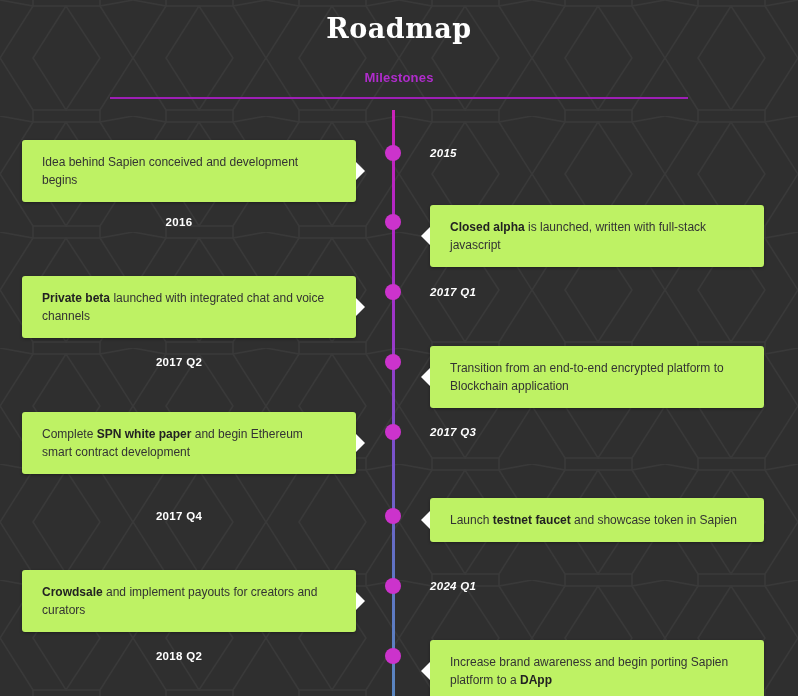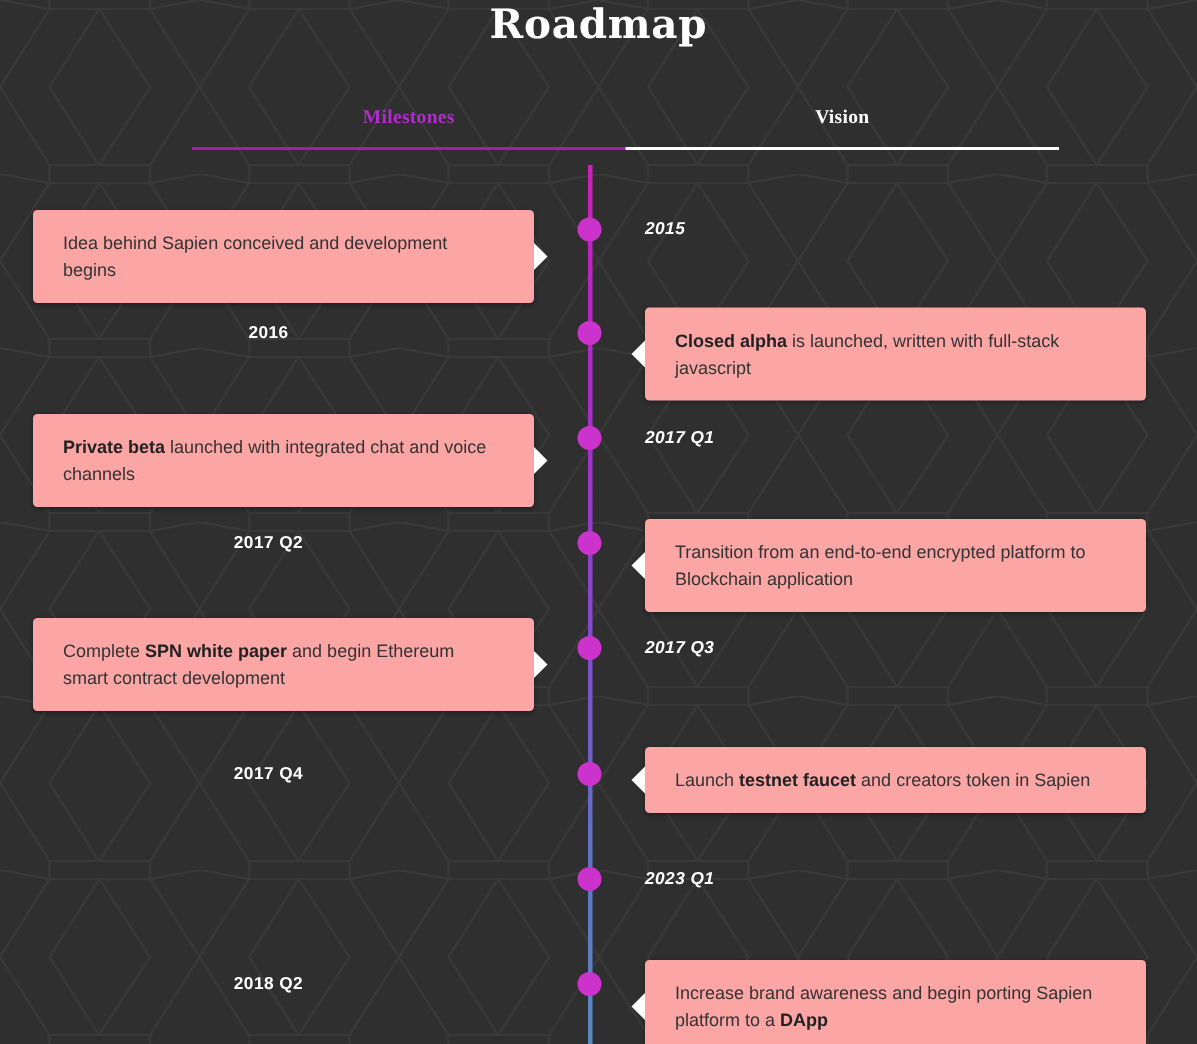--- a/index.html
+++ b/index.html
@@ -30,32 +30,31 @@
     left: 0;
     width: 798px;
     text-align: center;
     z-index: 3;
     font-family: "DejaVu Serif", "Liberation Serif", serif;
     font-weight: bold;
     font-size: 27px;
     color: #ffffff;
     letter-spacing: 0.5px;
     line-height: 34px;
-    padding-top: 0px;
+    padding-top: 12px;
   }
 
   
   #tabs {
     position: absolute;
     top: 70px;
-    left: 128px;
+    left: 110px;
     width: 578px;
     display: flex;
     z-index: 3;
-    font-family: Liberation Serif, serif;
   }
   .tab {
     flex: 1 1 0;
     text-align: center;
     font-size: 13px;
     font-weight: bold;
     padding-bottom: 12px;
     cursor: pointer;
     user-select: none;
     letter-spacing: 0.2px;
@@ -113,21 +112,21 @@
     letter-spacing: 0.3px;
     white-space: nowrap;
     line-height: 14px;
     top: -7px;
   }
   .tl-date.right-side { left: 430px; text-align: left; font-style: italic; }
   .tl-date.left-side  { left: 0px; width: 358px; text-align: center; padding-right: 0px; }
 
   .tl-card {
     position: absolute;
-    background: #fca5a5;
+    background: #bef264;
     color: #333333;
     font-size: 12px;
     line-height: 18px;
     border-radius: 3px;
     padding: 13px 20px;
     box-sizing: border-box;
     box-shadow: 0 1px 3px rgba(0,0,0,0.35);
   }
   .tl-card b { font-weight: bold; color: #222222; }
 
@@ -181,21 +180,20 @@
     </pattern>
   </defs>
   <rect width="798" height="696" fill="#2f2f2f"></rect>
   <rect width="798" height="696" fill="url(#pent-tile)" opacity="0.85"></rect>
 </svg>
 
 <div id="page-title">Roadmap</div>
 
 <div id="tabs">
   <div class="tab active-purple">Milestones</div>
-  <div class="tab active-white">Vision</div>
 </div>
 
 <div id="timeline">
   <div id="timeline-axis"></div>
   <div id="timeline-rows">
       <div class="tl-row" style="top: 43px;">
         <div class="tl-dot"></div>
         <div class="tl-date right-side">2015</div>
       </div>
       <div class="tl-row" style="top: 112px;">
@@ -213,21 +211,21 @@
       <div class="tl-row" style="top: 322px;">
         <div class="tl-dot"></div>
         <div class="tl-date right-side">2017 Q3</div>
       </div>
       <div class="tl-row" style="top: 406px;">
         <div class="tl-dot"></div>
         <div class="tl-date left-side">2017 Q4</div>
       </div>
       <div class="tl-row" style="top: 476px;">
         <div class="tl-dot"></div>
-        <div class="tl-date right-side">2023 Q1</div>
+        <div class="tl-date right-side">2024 Q1</div>
       </div>
       <div class="tl-row" style="top: 546px;">
         <div class="tl-dot"></div>
         <div class="tl-date left-side">2018 Q2</div>
       </div>
     </div>
 <div class="tl-card left" style="top: 30px;">
       <div><span>Idea behind Sapien conceived and development begins</span></div>
     </div>
     <div class="tl-card right" style="top: 95px;">
@@ -236,18 +234,21 @@
     <div class="tl-card left" style="top: 166px;">
       <div><b>Private beta</b><span> launched with integrated chat and voice channels</span></div>
     </div>
     <div class="tl-card left" style="top: 302px;">
       <div><span>Complete </span><b>SPN white paper</b><span> and begin Ethereum smart contract development</span></div>
     </div>
     <div class="tl-card right" style="top: 236px;">
       <div><span>Transition from an end-to-end encrypted platform to Blockchain application</span></div>
     </div>
     <div class="tl-card right" style="top: 388px;">
-      <div><span>Launch </span><b>testnet faucet</b><span> and creators token in Sapien</span></div>
+      <div><span>Launch </span><b>testnet faucet</b><span> and showcase token in Sapien</span></div>
+    </div>
+    <div class="tl-card left" style="top: 460px;">
+      <div><b>Crowdsale</b><span> and implement payouts for creators and curators</span></div>
     </div>
     <div class="tl-card right" style="top: 530px;">
       <div><span>Increase brand awareness and begin porting Sapien platform to a </span><b>DApp</b></div>
     </div>
   </div>
 
 </body></html>

